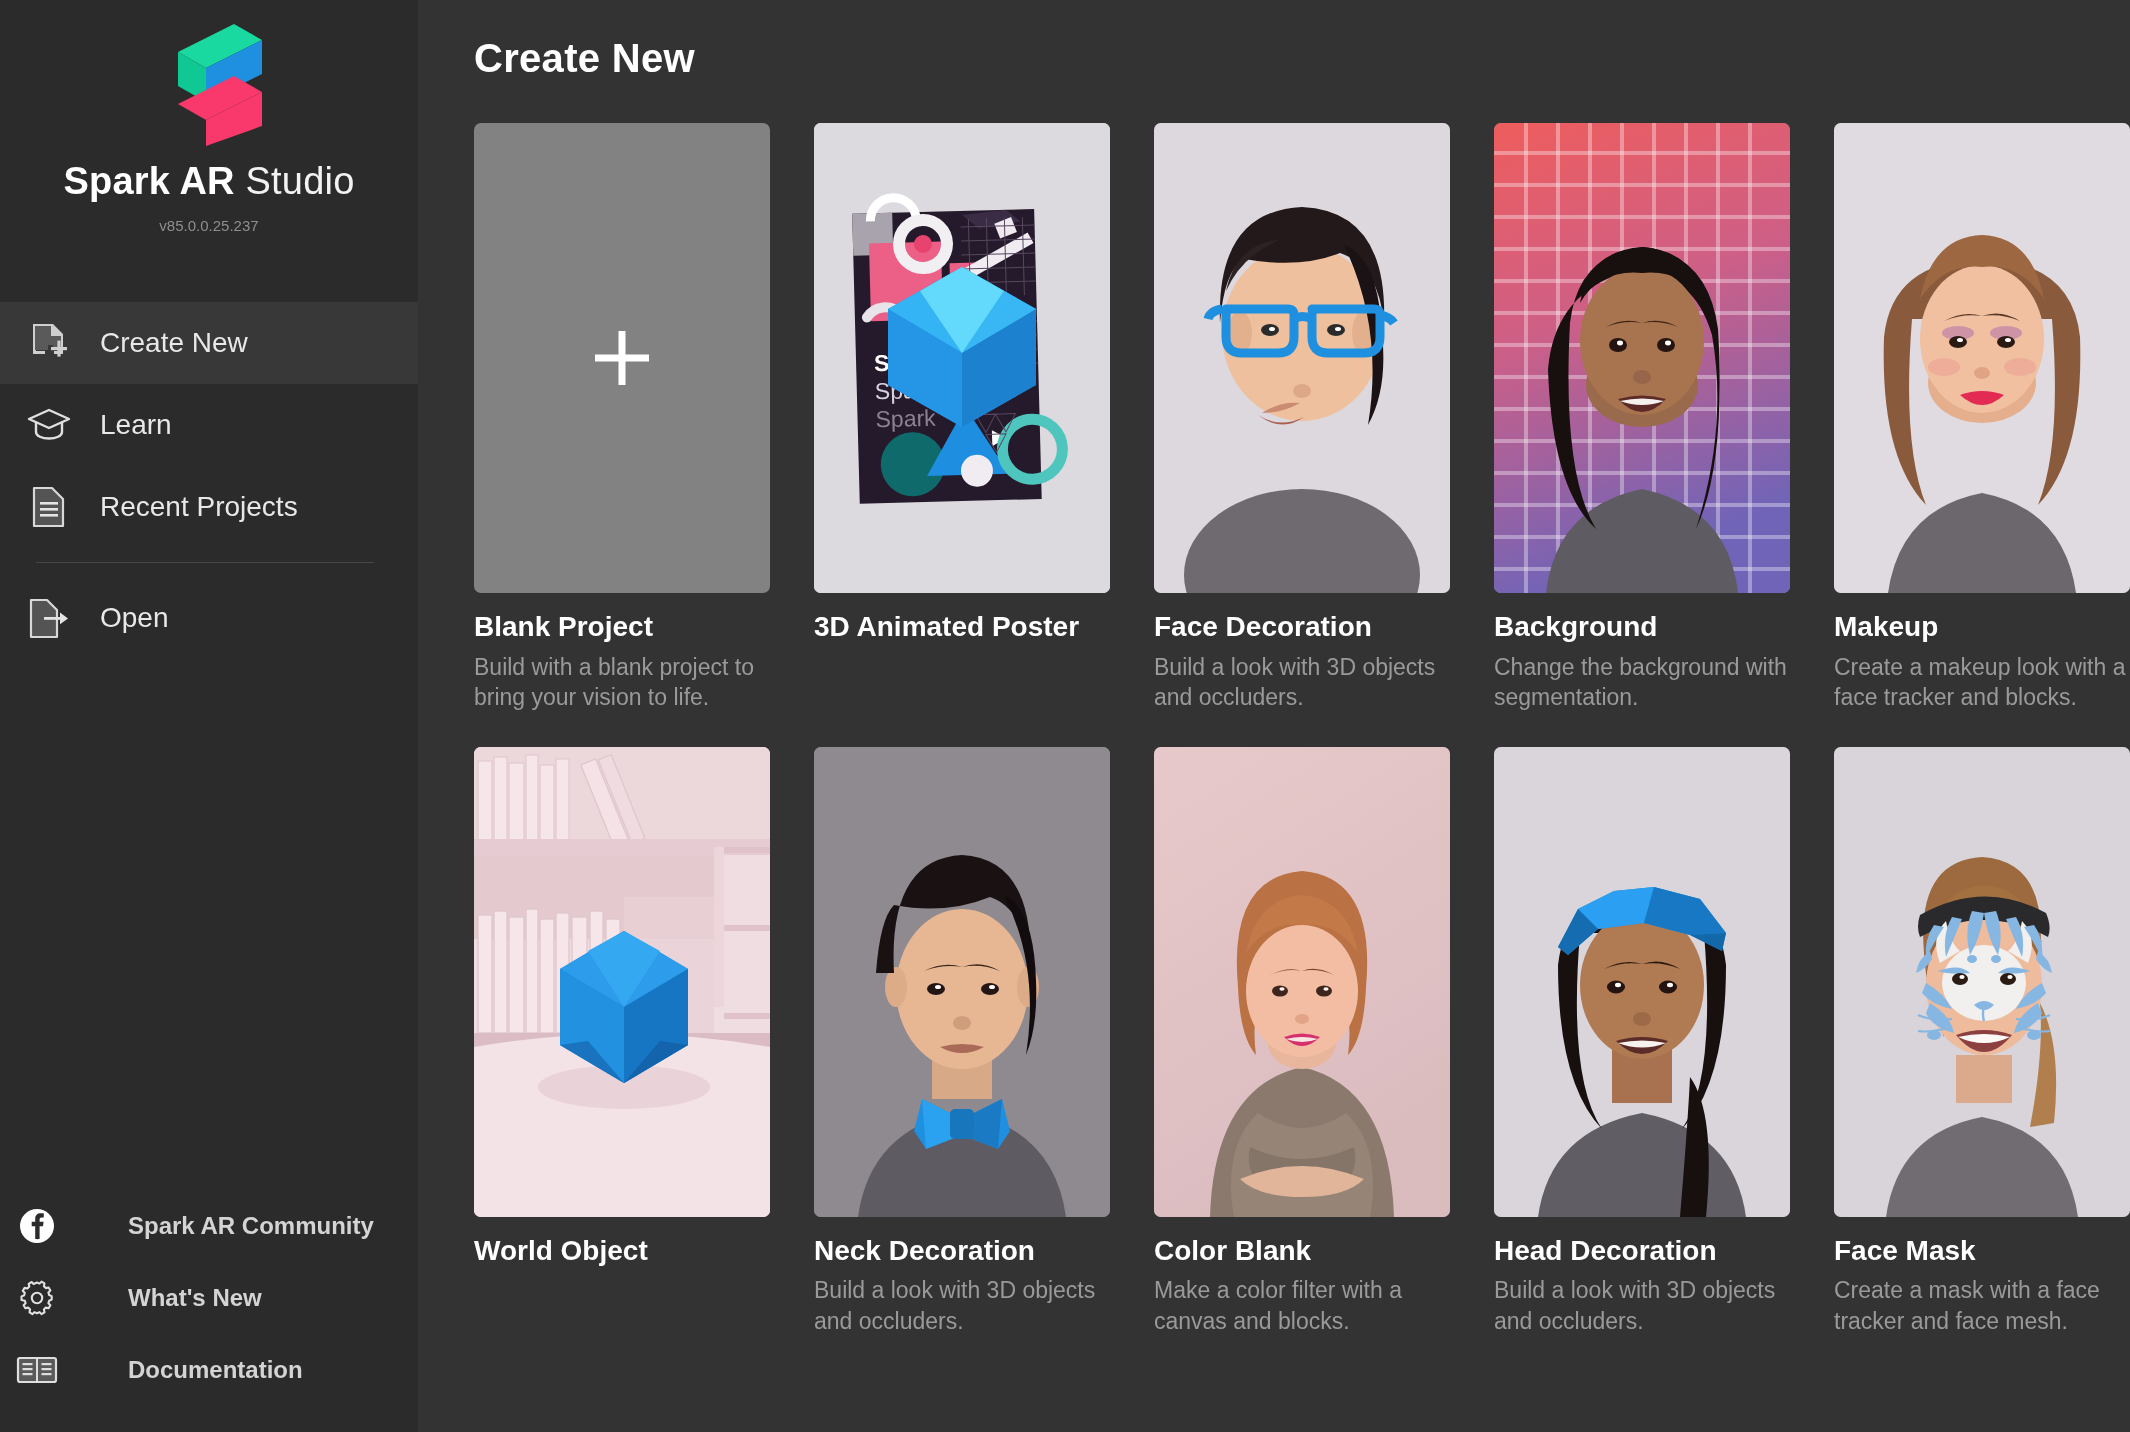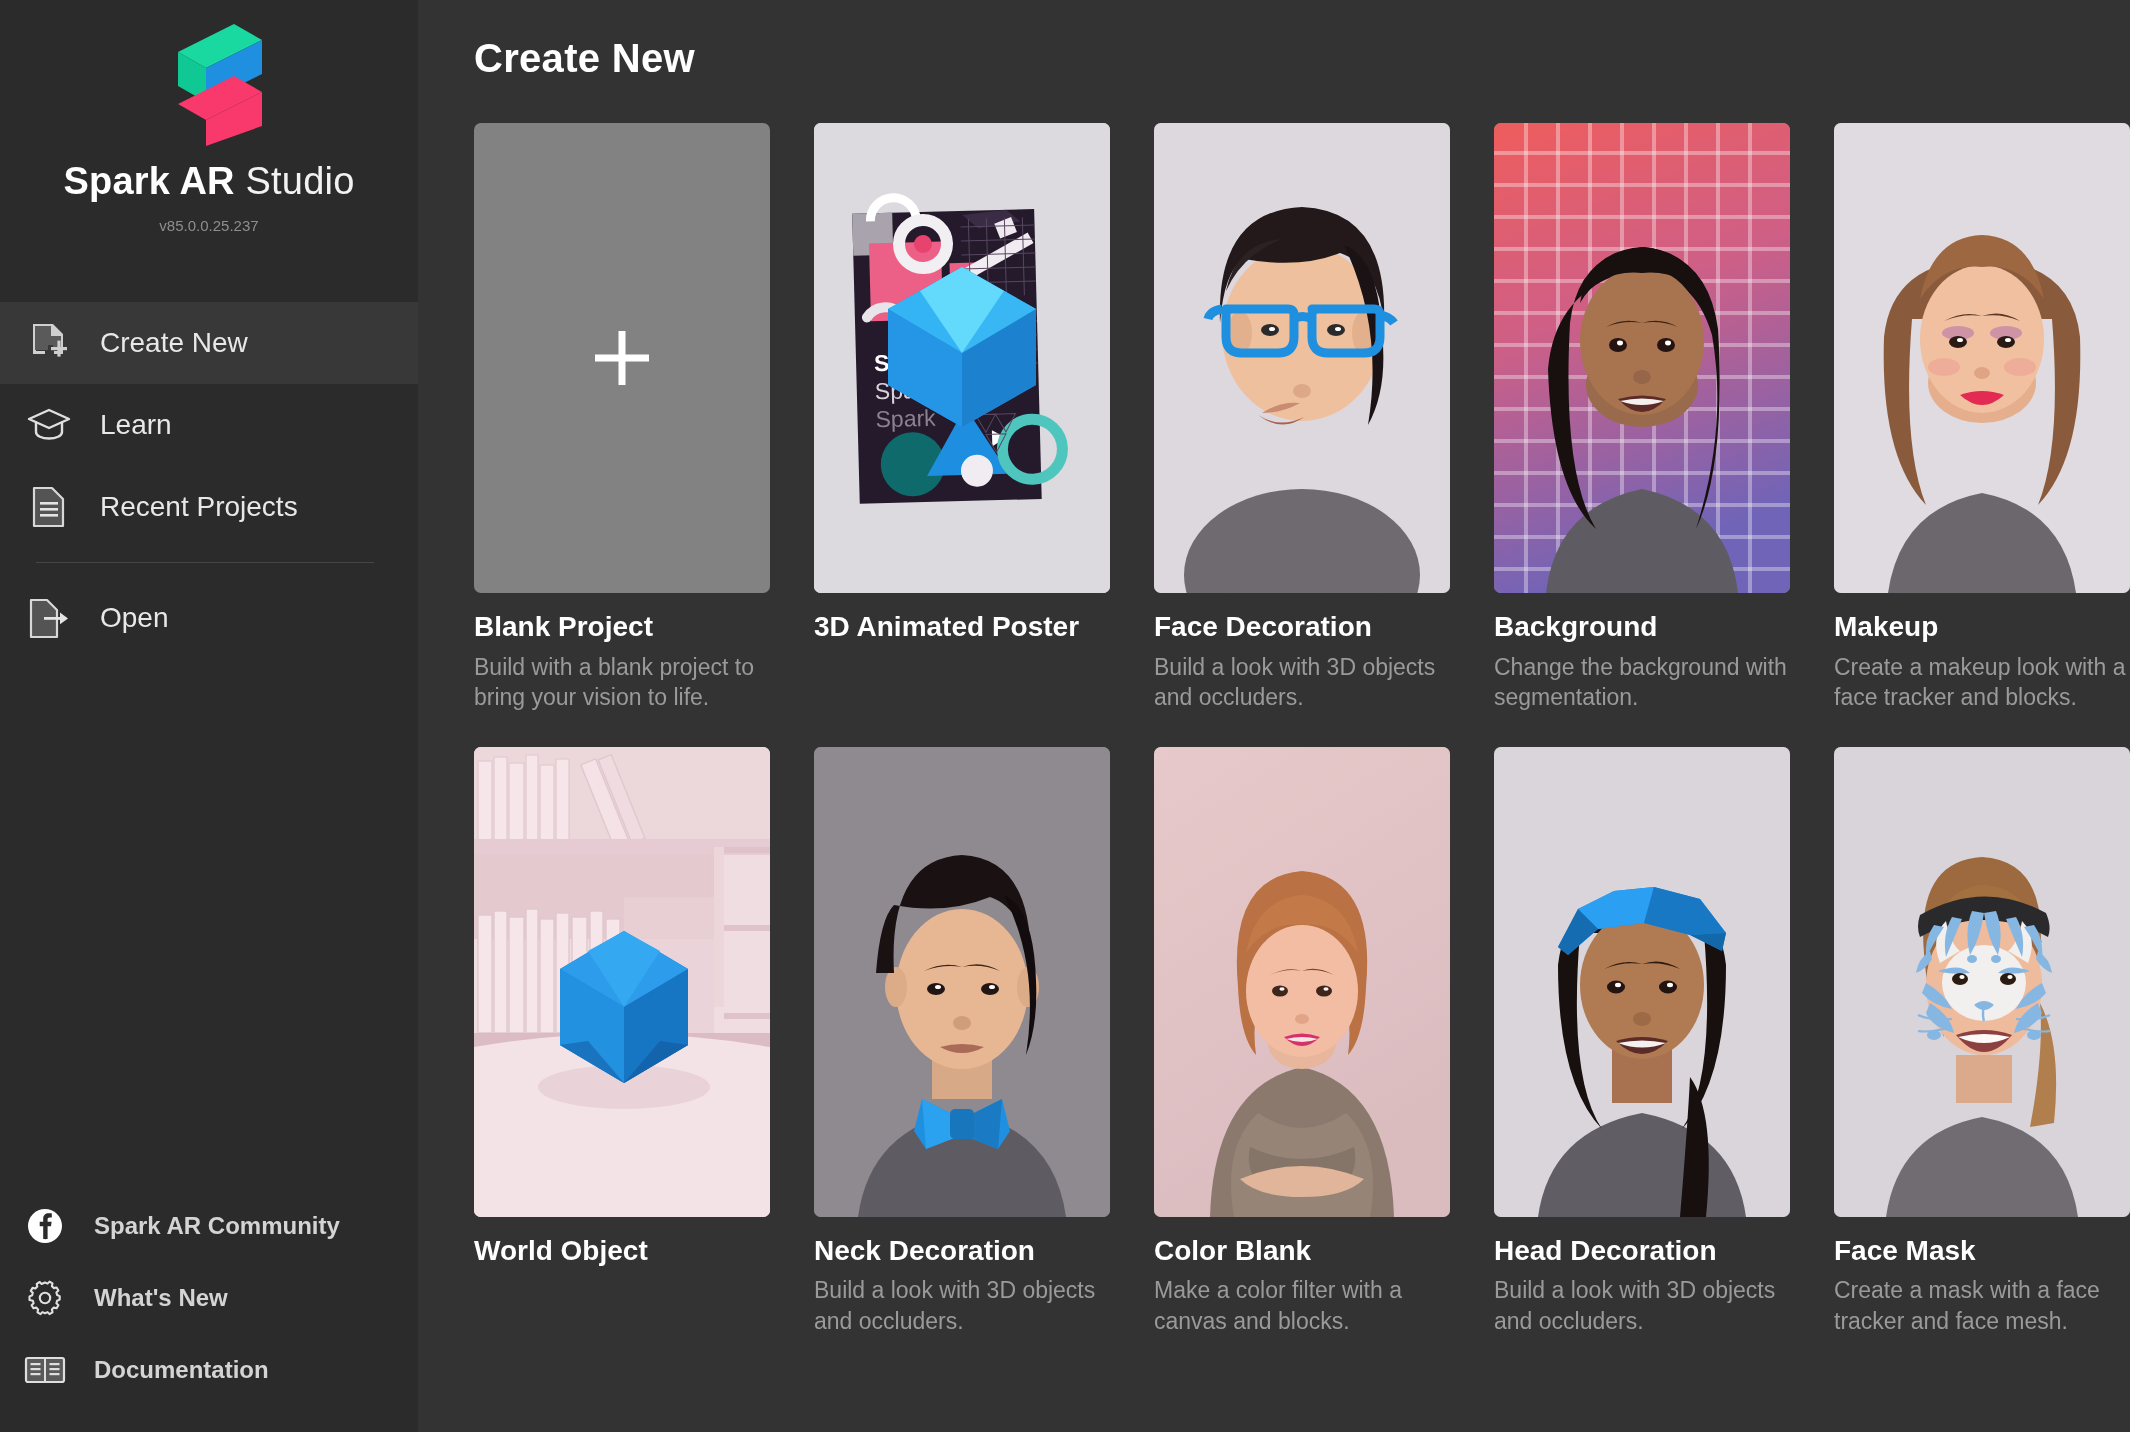--- a/index.html
+++ b/index.html
@@ -45,21 +45,21 @@
     white-space: nowrap;
   }
   .nav-divider {
     height: 1px; background: #464646;
     margin: 14px 44px 14px 36px;
   }
 
   .nav-bottom { position: absolute; bottom: 26px; left: 0; right: 0; }
   .link-item {
     display: flex; align-items: center;
-    height: 72px; padding-left: 24px; cursor: pointer;
+    height: 72px; padding-left: 16px; cursor: pointer; gap: 42px;
   }
   .link-ico {
     width: 42px; height: 42px; display: flex;
     align-items: center; justify-content: center; flex: 0 0 42px;
   }
   .link-label {
     margin-left: 28px; font-size: 24px; color: #d4d4d4; font-weight: 700;
     white-space: nowrap;
   }
 

